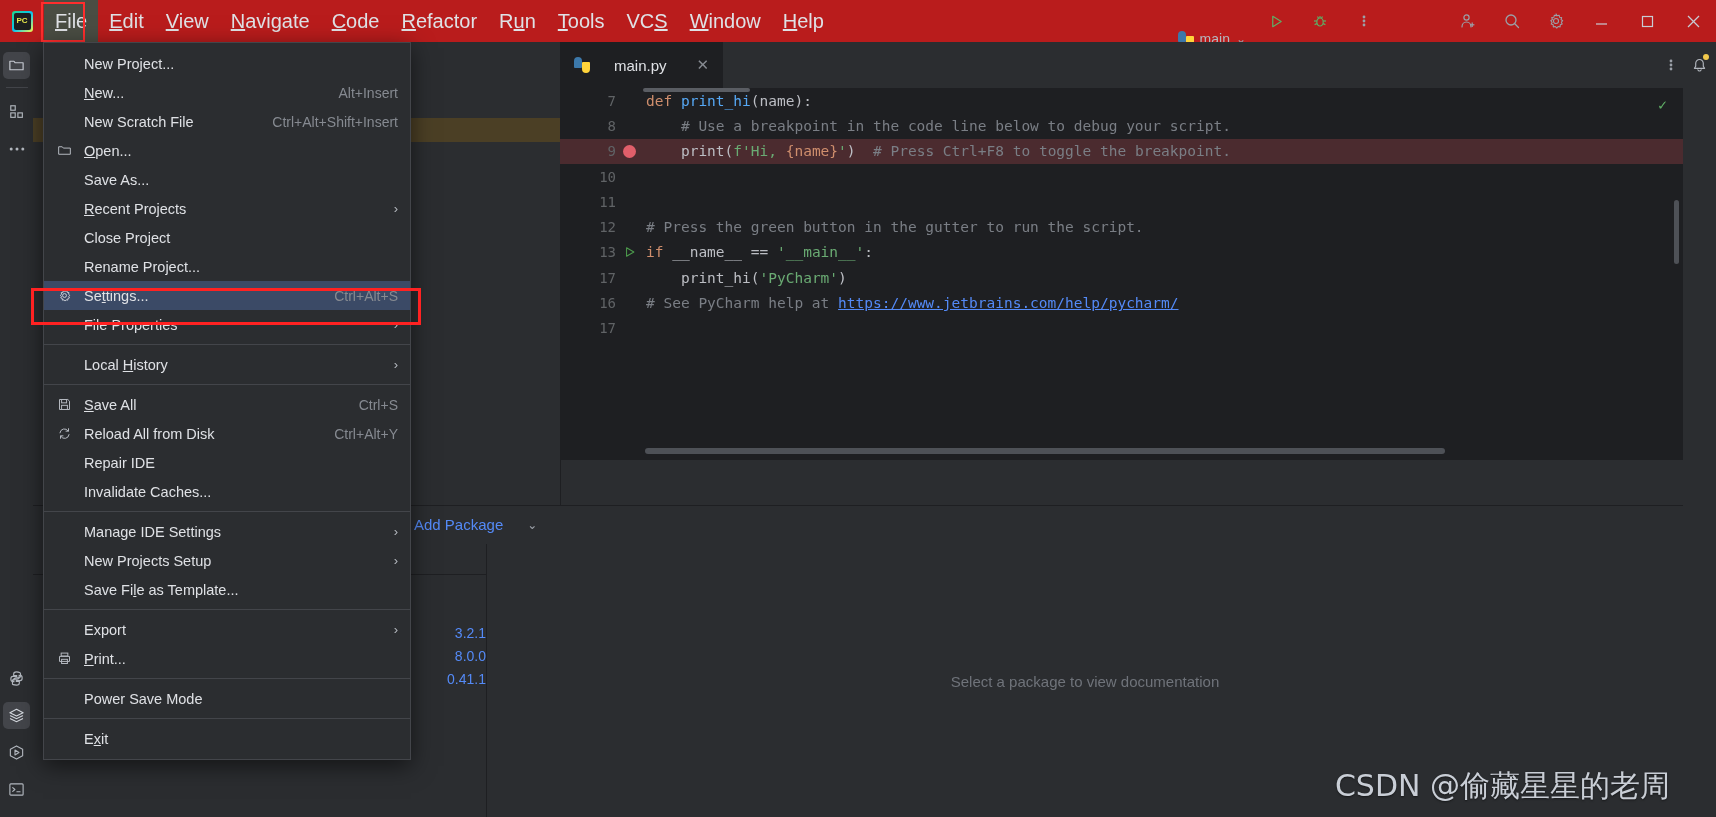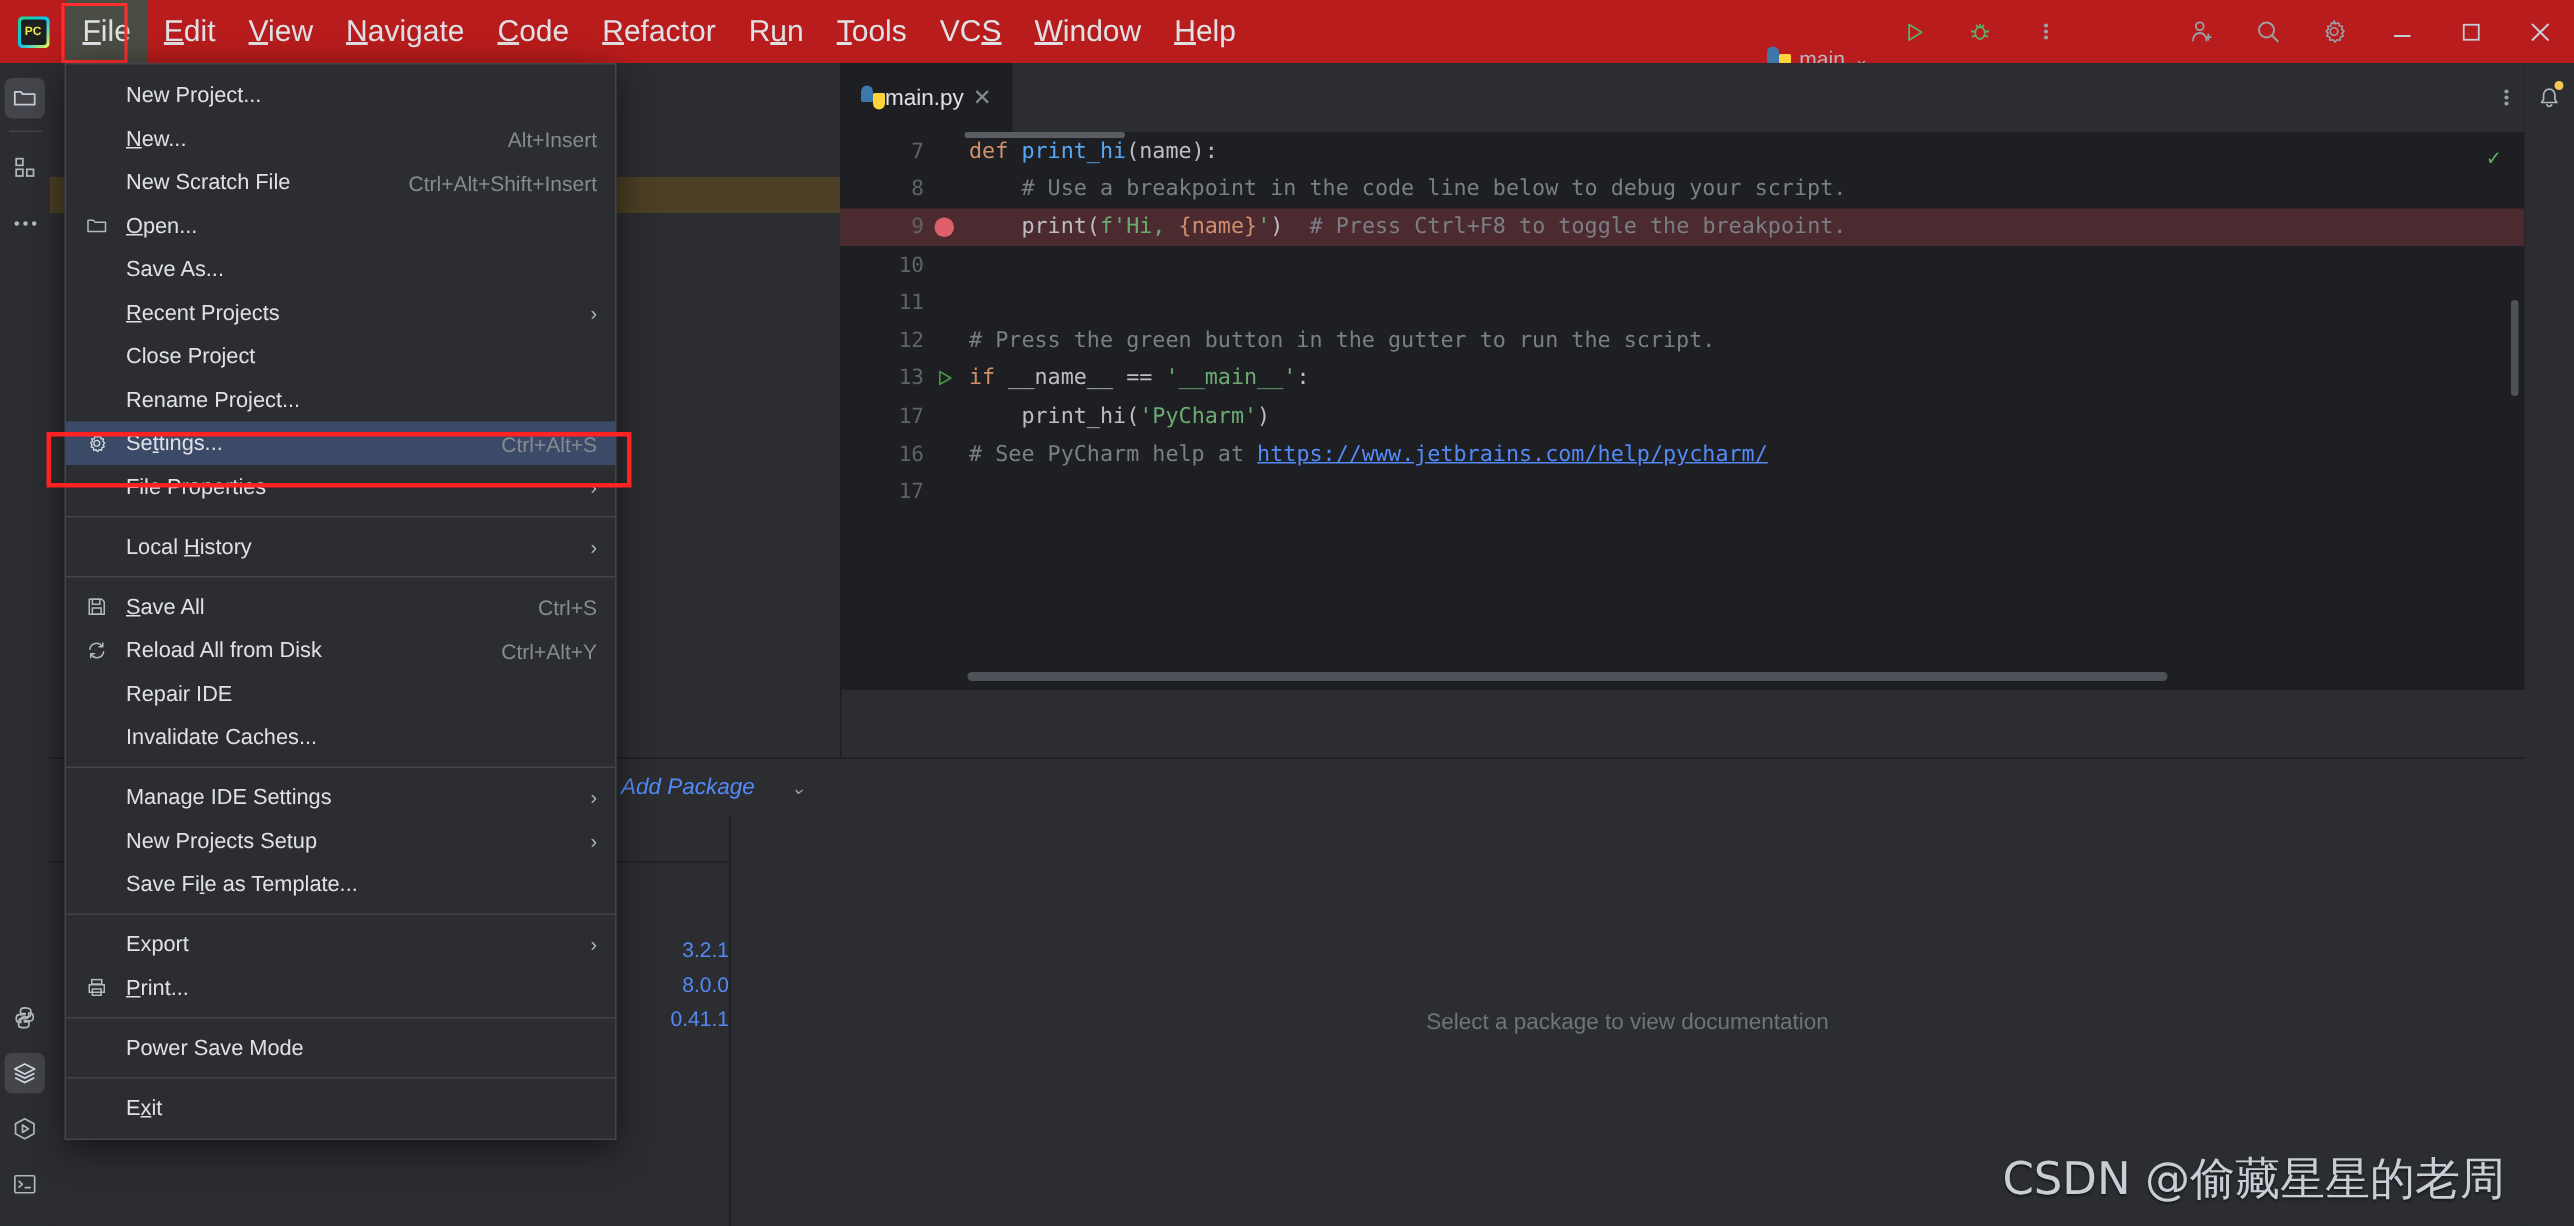--- a/index.html
+++ b/index.html
@@ -93,21 +93,21 @@
   .proj-hdr{height:28px;}
   .proj-row{height:24px;display:flex;align-items:center;padding-left:10px;font-size:14px;color:#bcc0c6;}
   .proj-row.hl{background:#4b3f25;}
 
   
   .editor{
     position:absolute;left:560px;top:42px;width:1123px;height:418px;background:#1e1f22;
   }
   .tabbar{height:46px;background:#2b2d30;display:flex;align-items:center;position:relative;}
   .tab{
-    display:flex;align-items:center;gap:0;height:46px;padding:0 14px;
+    display:flex;align-items:center;gap:24px;height:46px;padding:0 14px;
     background:#1e1f22;font-size:15px;color:#dfe1e5;
   }
   .tab .close{color:#868a91;font-size:15px;margin-left:6px;}
   .tab-actions{position:absolute;right:10px;top:0;height:46px;display:flex;align-items:center;color:#9ba0a8;}
   .code-area{
     position:relative;height:372px;background:#1e1f22;overflow:hidden;
     font-family:"DejaVu Sans Mono","Liberation Mono",monospace;font-size:14.5px;
   }
   .hscroll-top{
     position:absolute;left:83px;top:0px;width:107px;height:4px;background:#5a5d63;border-radius:2px;
@@ -140,21 +140,21 @@
   .bottompanel{
     position:absolute;left:33px;top:505px;width:1650px;height:312px;background:#2b2d30;
     border-top:1px solid #1e1f22;
   }
   .pkg-toolbar{
     position:absolute;left:0;top:0;height:38px;width:100%;
     display:flex;align-items:center;
   }
   .add-pkg{
     position:absolute;left:381px;top:10px;font-size:15px;color:#548af7;
-    display:flex;align-items:center;gap:24px;font-style:italic;
+    display:flex;align-items:center;gap:24px;
   }
   .pkg-tree{
     position:absolute;left:0;top:38px;width:453px;bottom:0;border-right:1px solid #1e1f22;
   }
   .pkg-hdr-row{height:30px;border-bottom:1px solid #1e1f22;display:flex;}
   .pkg-row{height:23px;display:flex;align-items:center;font-size:14px;}
   .pkg-name{width:420px;padding-left:8px;color:#bcc0c6;}
   .pkg-ver{color:#548af7;font-size:14px;margin-left:24px;}
   .pkg-col-div{position:absolute;left:453px;top:38px;bottom:0;width:1px;background:#1e1f22;}
   .pkg-doc{

